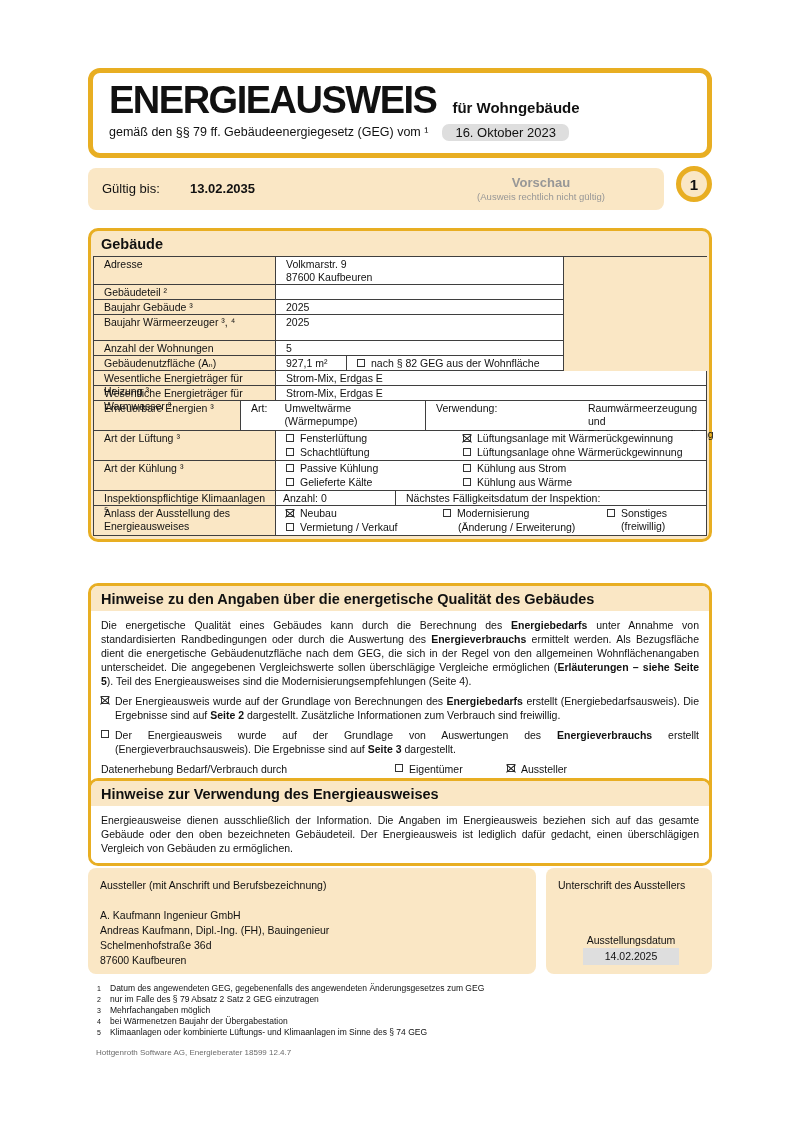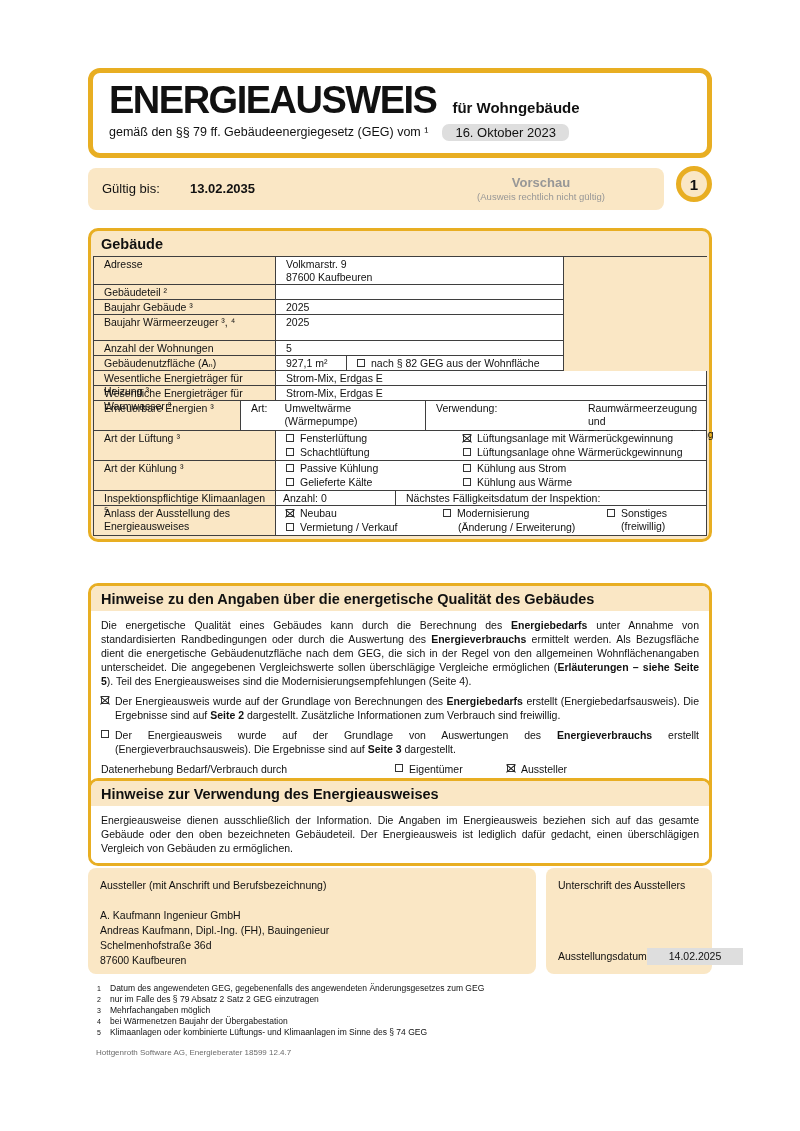--- a/index.html
+++ b/index.html
@@ -78,21 +78,21 @@
   .datarow{position:relative;margin-top:6px;height:14px;}
   .datarow .dr-e{position:absolute;left:294px;top:0;display:flex;align-items:flex-start;}
   .datarow .dr-a{position:absolute;left:406px;top:0;display:flex;align-items:flex-start;}
 
   
   .abox{position:absolute;top:868px;background:var(--cream);border-radius:8px;height:106px;padding:10px 12px;
     font-size:10.5px;line-height:15px;}
   #aleft{left:88px;width:448px;}
   #aright{left:546px;width:166px;}
   .addr{margin-top:15px;}
-  .adatum{position:absolute;left:12px;right:8px;bottom:9px;display:flex;align-items:center;justify-content:space-between;}
+  .adatum{position:absolute;left:12px;right:8px;bottom:9px;display:flex;align-items:center;justify-content:space-between;flex-direction:column;}
   .adatum .chip2{background:var(--chip);padding:1px 22px;font-size:10.5px;}
 
   
   .footnotes{position:absolute;left:97px;top:983px;width:600px;font-size:8.5px;line-height:11px;}
   .fn{display:flex;}
   .fnm{width:13px;flex:none;font-size:7px;vertical-align:top;padding-top:0;}
   .footer{position:absolute;left:96px;top:1048px;font-size:8px;color:#6b6b6b;}
   b{font-weight:bold;}
 </style>
 </head>

